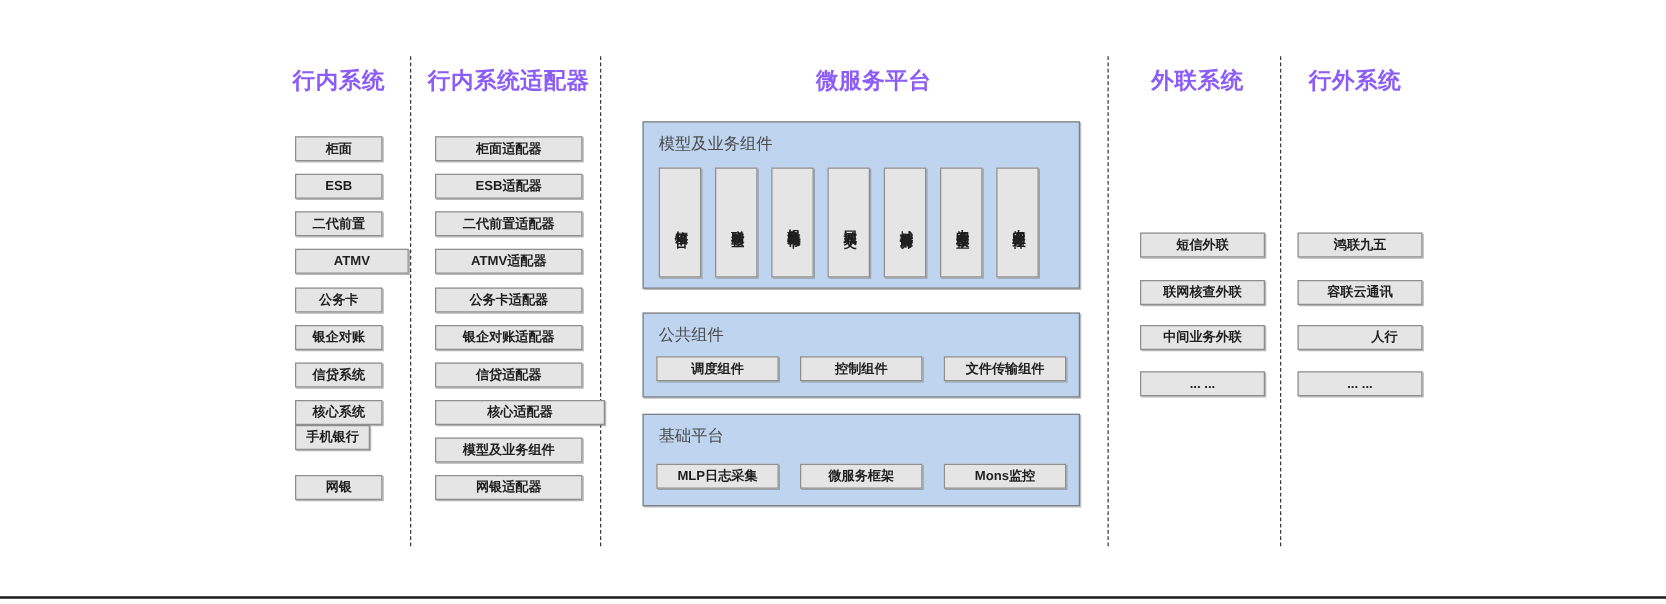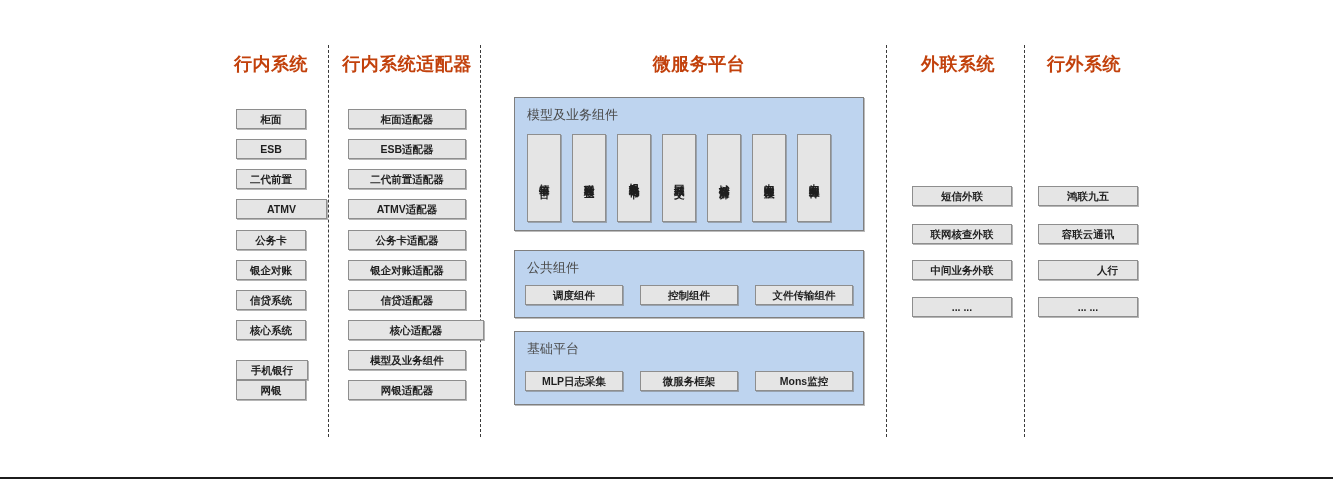--- a/index.html
+++ b/index.html
@@ -21,21 +21,21 @@
     left: 0; top: 0;
     width: 1333px;
     height: 483px;
   }
 
   
   .col-header {
     position: absolute;
     font-size: 18px;
     font-weight: bold;
-    color: #c2410c;
+    color: #8b5cf6;
     text-align: center;
     letter-spacing: 0.5px;
     white-space: nowrap;
   }
 
   
   .divider {
     position: absolute;
     width: 0;
     border-left: 1.5px dashed #3a3a3a;
@@ -116,21 +116,21 @@
   <div class="divider" style="left:1024px; top:45px; height:392px;"></div>
 
   <div class="node" style="left:236px; top:109px; width:70px; height:20px;">柜面</div>
   <div class="node" style="left:236px; top:139px; width:70px; height:20px;">ESB</div>
   <div class="node" style="left:236px; top:169px; width:70px; height:20px;">二代前置</div>
   <div class="node" style="left:236px; top:199px; width:91px; height:20px;text-align:center;">ATMV</div>
   <div class="node" style="left:236px; top:230px; width:70px; height:20px;">公务卡</div>
   <div class="node" style="left:236px; top:260px; width:70px; height:20px;">银企对账</div>
   <div class="node" style="left:236px; top:290px; width:70px; height:20px;">信贷系统</div>
   <div class="node" style="left:236px; top:320px; width:70px; height:20px;">核心系统</div>
-  <div class="node" style="left:236px; top:360px; width:72px; height:20px;">手机银行</div>
+  <div class="node" style="left:236px; top:340px; width:60px; height:20px;">手机银行</div>
   <div class="node" style="left:236px; top:380px; width:70px; height:20px;">网银</div>
 
   <div class="node" style="left:348px; top:109px; width:118px; height:20px;">柜面适配器</div>
   <div class="node" style="left:348px; top:139px; width:118px; height:20px;">ESB适配器</div>
   <div class="node" style="left:348px; top:169px; width:118px; height:20px;">二代前置适配器</div>
   <div class="node" style="left:348px; top:199px; width:118px; height:20px;">ATMV适配器</div>
   <div class="node" style="left:348px; top:230px; width:118px; height:20px;">公务卡适配器</div>
   <div class="node" style="left:348px; top:260px; width:118px; height:20px;">银企对账适配器</div>
   <div class="node" style="left:348px; top:290px; width:118px; height:20px;">信贷适配器</div>
   <div class="node" style="left:348px; top:320px; width:136px; height:20px;">核心适配器</div>

